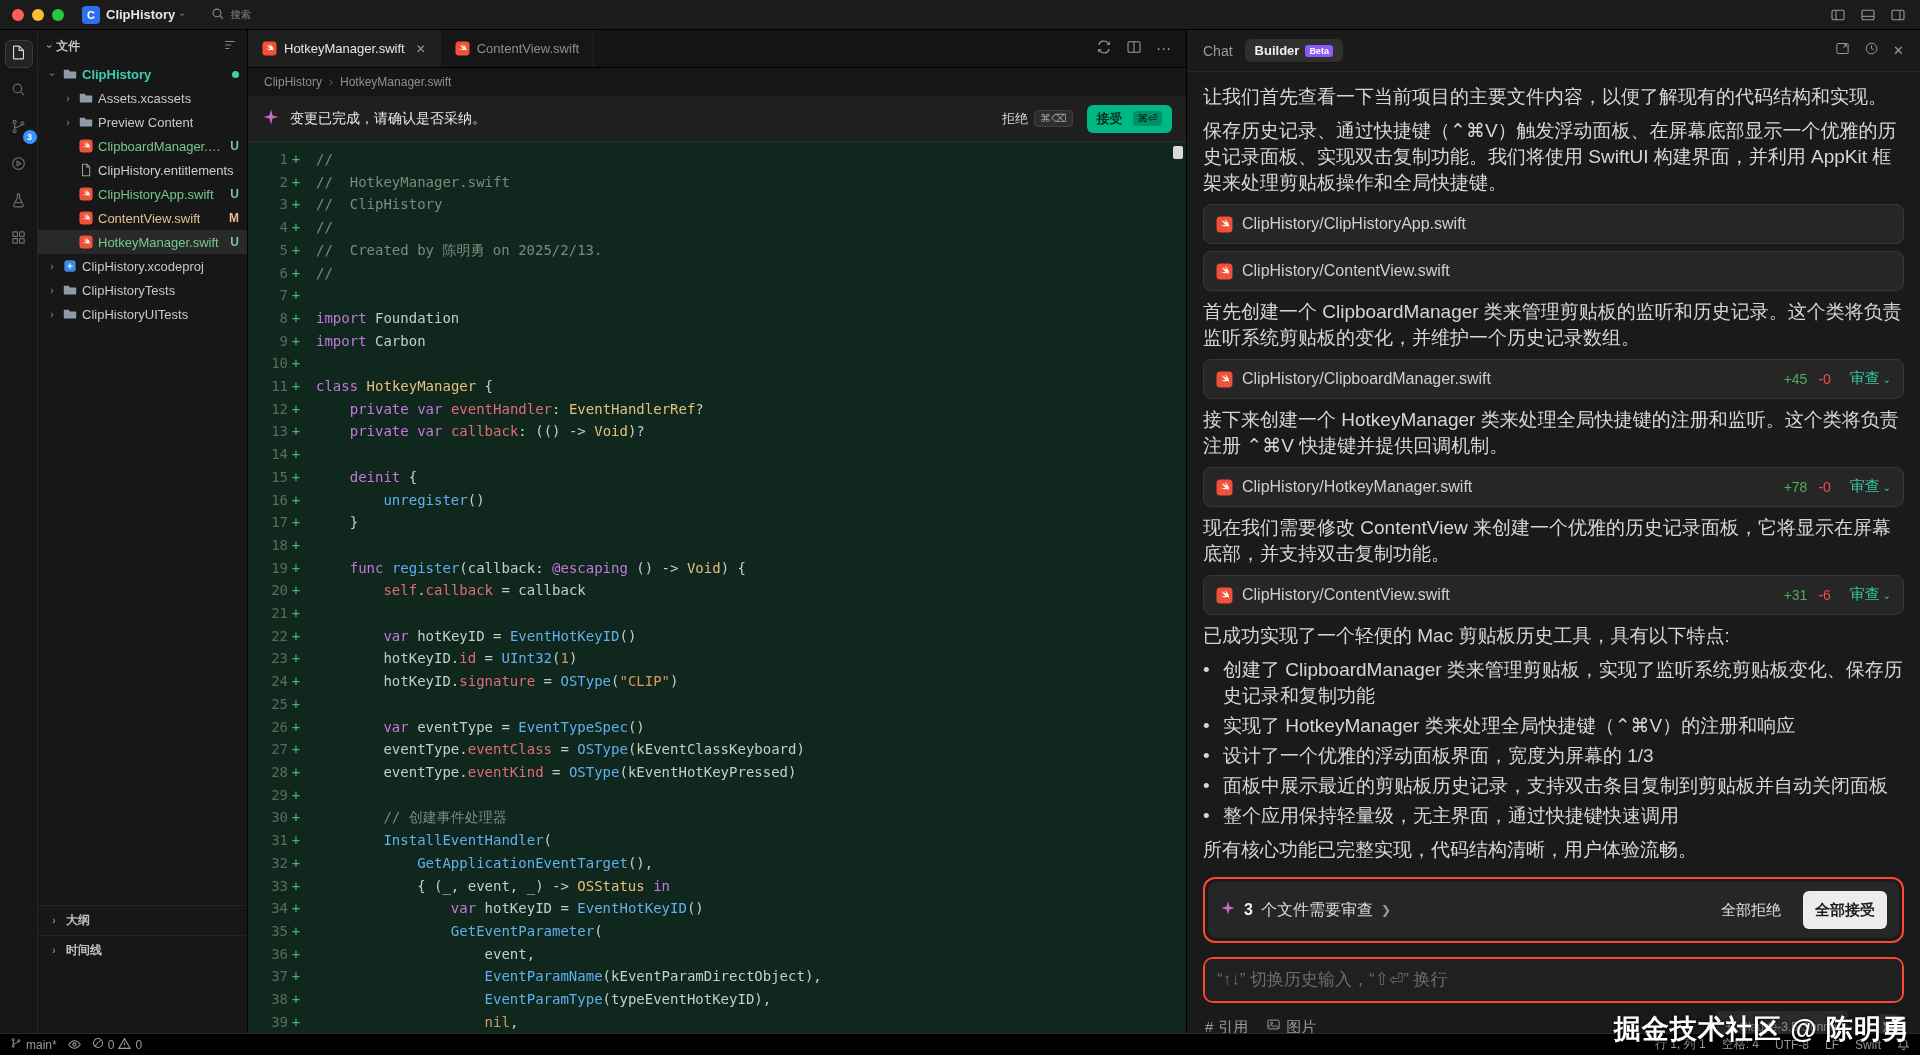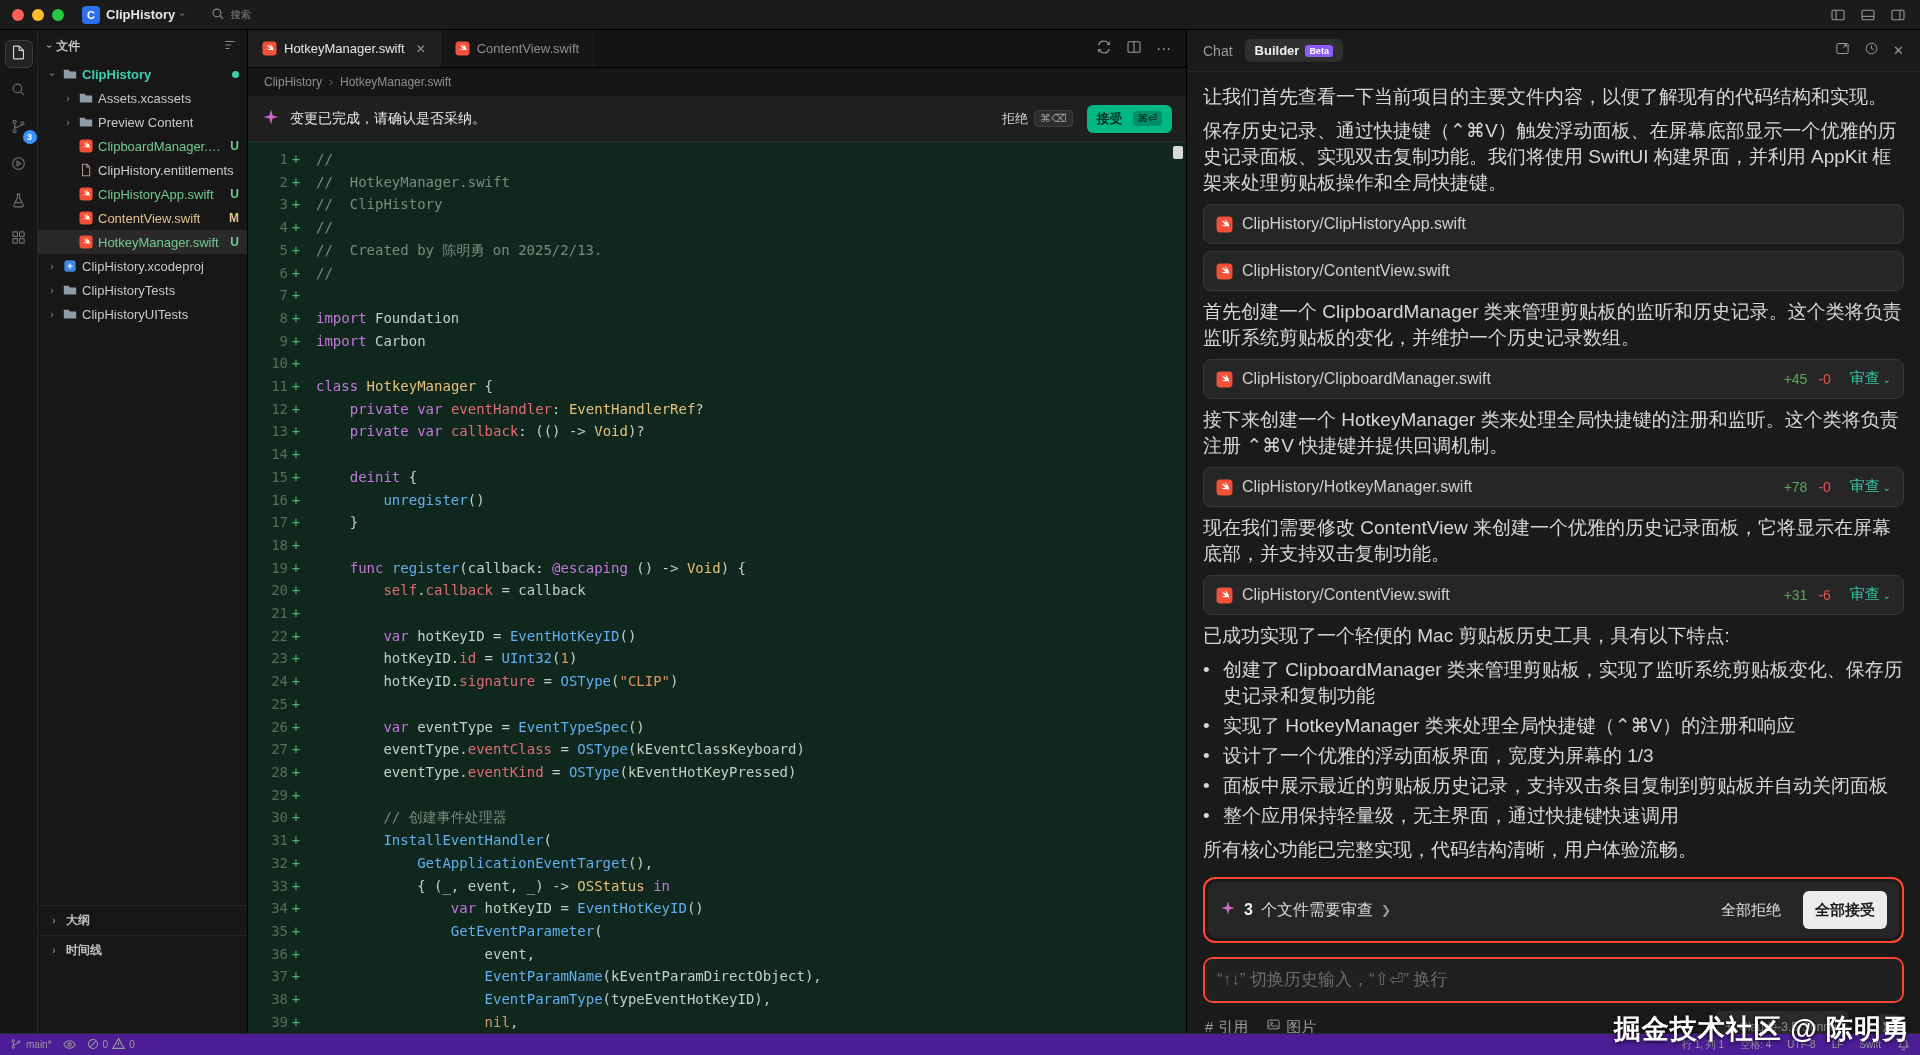--- a/index.html
+++ b/index.html
@@ -112,21 +112,21 @@
   .input-annot{border:2px solid #ff4632;border-radius:10px;margin:14px 0 6px;}
   .chat-input{background:#202020;border-radius:8px;padding:11px 12px;min-height:42px;}
   .placeholder{color:#6d6d6d;font-size:17px;line-height:20px;}
   .chat-toolbar{display:flex;align-items:center;gap:18px;margin:8px 2px 0;color:#9a9a9a;font-size:15px;}
   .tool-group{display:flex;align-items:center;gap:5px;}
   .hash-glyph{font-size:15px;color:#9a9a9a;}
   .model-pill{margin-left:auto;display:flex;align-items:center;gap:5px;background:#2b2b2b;border-radius:4px;padding:3px 8px;font-size:12px;color:#8f8f8f;}
   .send-btn{width:26px;height:26px;border-radius:6px;background:#2e2e2e;display:flex;align-items:center;justify-content:center;margin-left:10px;color:#9fb3a9;}
 
   
-  .statusbar{height:22px;flex:0 0 22px;background:#4c1d95;border-top:1px solid #2a2a2a;display:flex;align-items:center;font-size:10px;color:#9a9a9a;padding:0 10px;gap:11px;}
+  .statusbar{height:22px;flex:0 0 22px;background:#000000;border-top:1px solid #2a2a2a;display:flex;align-items:center;font-size:12px;color:#9a9a9a;padding:0 10px;gap:11px;}
   .sb-item{display:flex;align-items:center;gap:4px;}
   .sb-right{margin-left:auto;display:flex;align-items:center;gap:16px;}
 
   .watermark{position:absolute;right:10px;bottom:8px;font-size:27px;font-weight:700;color:#fff;letter-spacing:1px;text-shadow:0 1px 4px rgba(0,0,0,.9);z-index:50;}
   svg{flex:0 0 auto;}
 </style>
 </head>
 <body>
 
 <div class="app">

